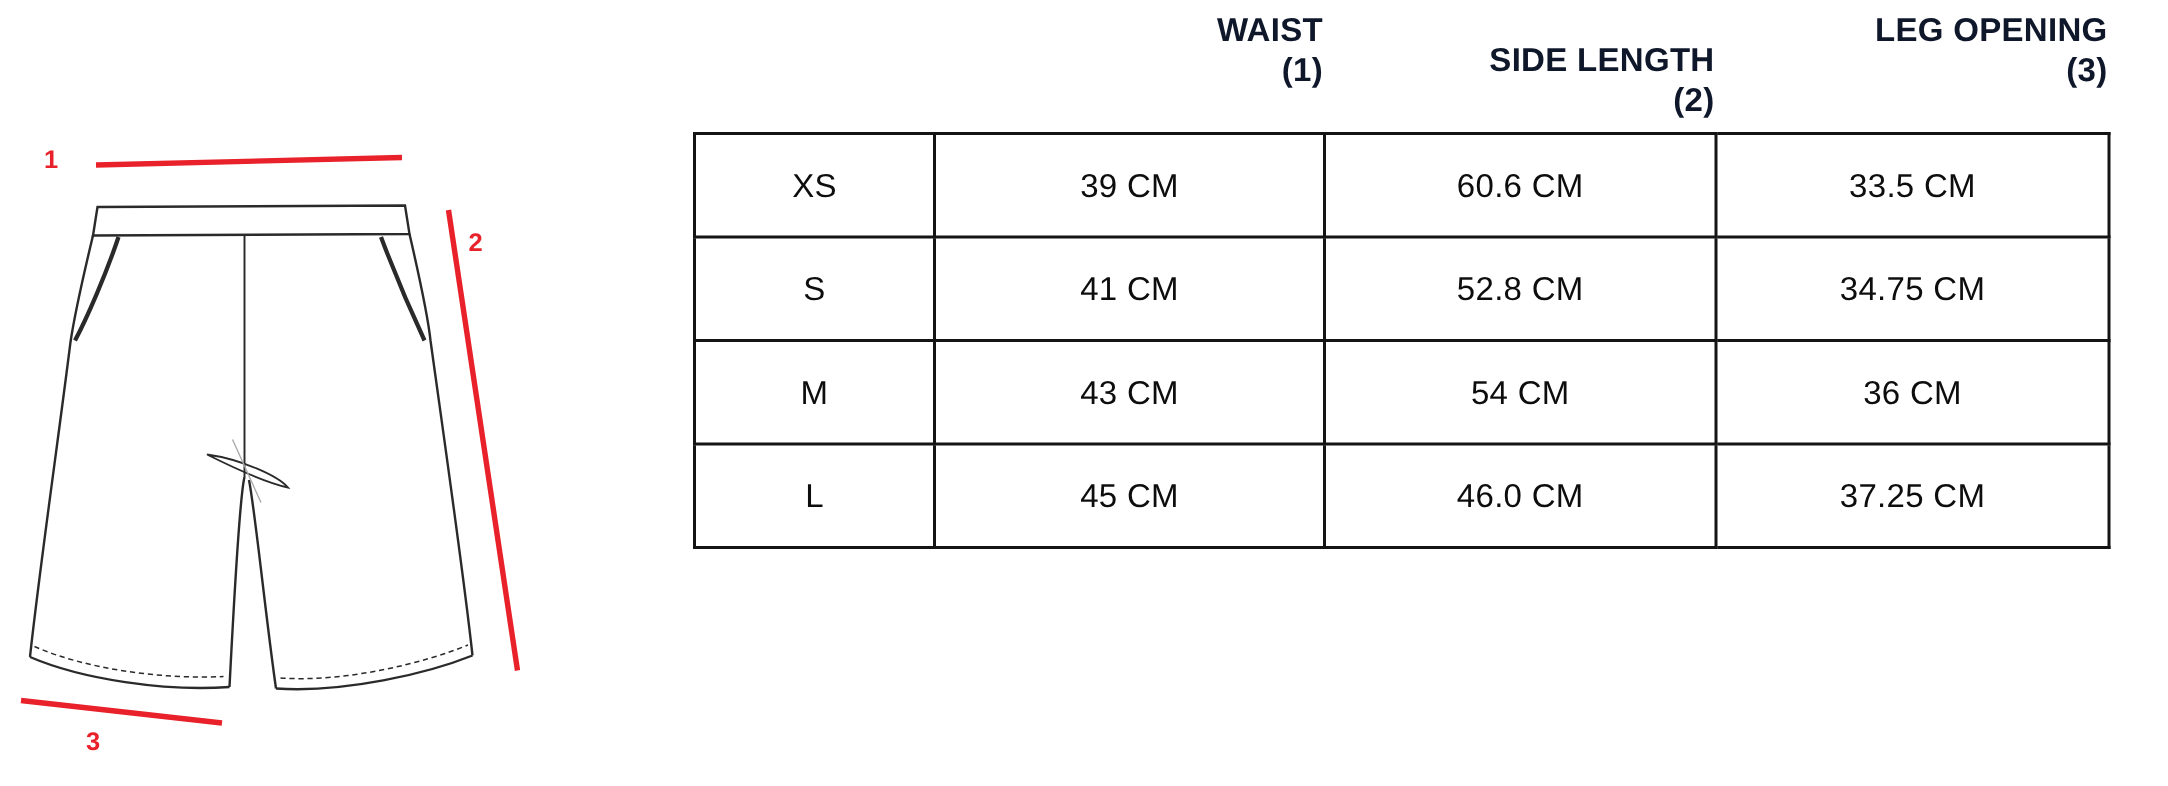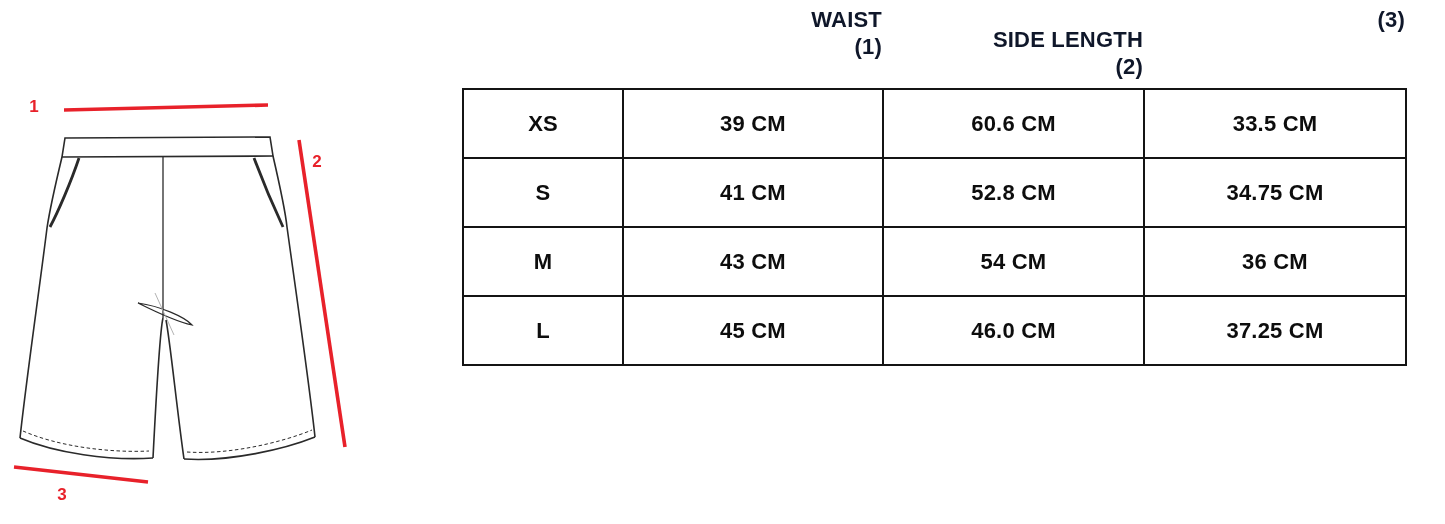--- a/index.html
+++ b/index.html
@@ -17,21 +17,21 @@
     color:#0f172a;letter-spacing:.2px;
   }
   .hcell:nth-child(1){width:260px;}
   .hcell:nth-child(2){width:261px;margin-top:20px;}
   .hcell:nth-child(3){width:262px;}
   table.size-chart{
     position:absolute;left:462px;top:88px;border-collapse:collapse;table-layout:fixed;
   }
   table.size-chart td{
     border:2px solid #141414;height:67px;text-align:center;vertical-align:middle;
-    font-weight:bold;font-size:22px;color:#0d0d0d;padding:0;
+    font-weight:normal;font-size:22px;color:#0d0d0d;padding:0;
     background:#ffffff;letter-spacing:.2px;
   }
   .c0{width:160px;} .c1{width:260px;} .c2{width:261px;} .c3{width:262px;}
   .red-label{font:bold 17px "Liberation Sans",sans-serif;}
 </style>
 </head>
 <body>
 
 <svg class="shorts-svg" width="420" height="524" viewBox="0 0 420 524">
   <g stroke="#2a2a2a" fill="none" stroke-width="1.6">
@@ -74,20 +74,21 @@
 <div class="col-headers">
   <div class="hcell">
     <div>WAIST</div>
     <div>(1)</div>
   </div>
   <div class="hcell">
     <div>SIDE LENGTH</div>
     <div>(2)</div>
   </div>
   <div class="hcell">
+    <div>LEG OPENING</div>
     <div>(3)</div>
   </div>
 </div>
 
 <table class="size-chart">
   <colgroup>
     <col class="c0">
       <col class="c1">
       <col class="c2">
       <col class="c3">

